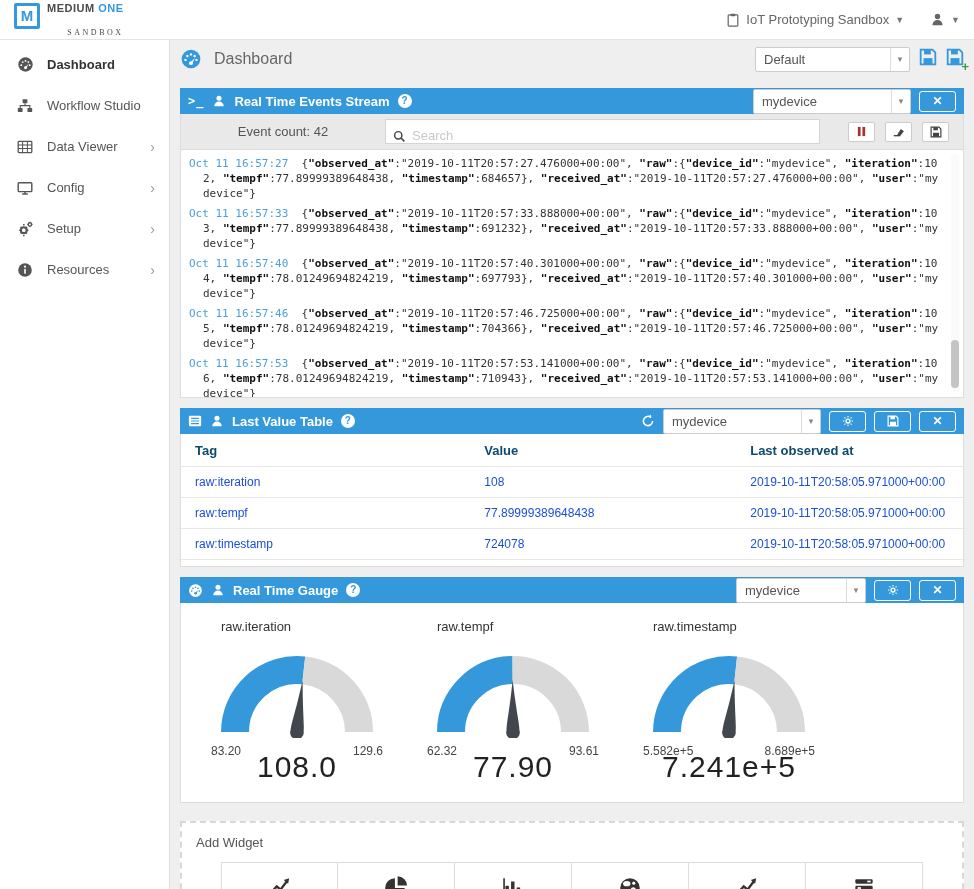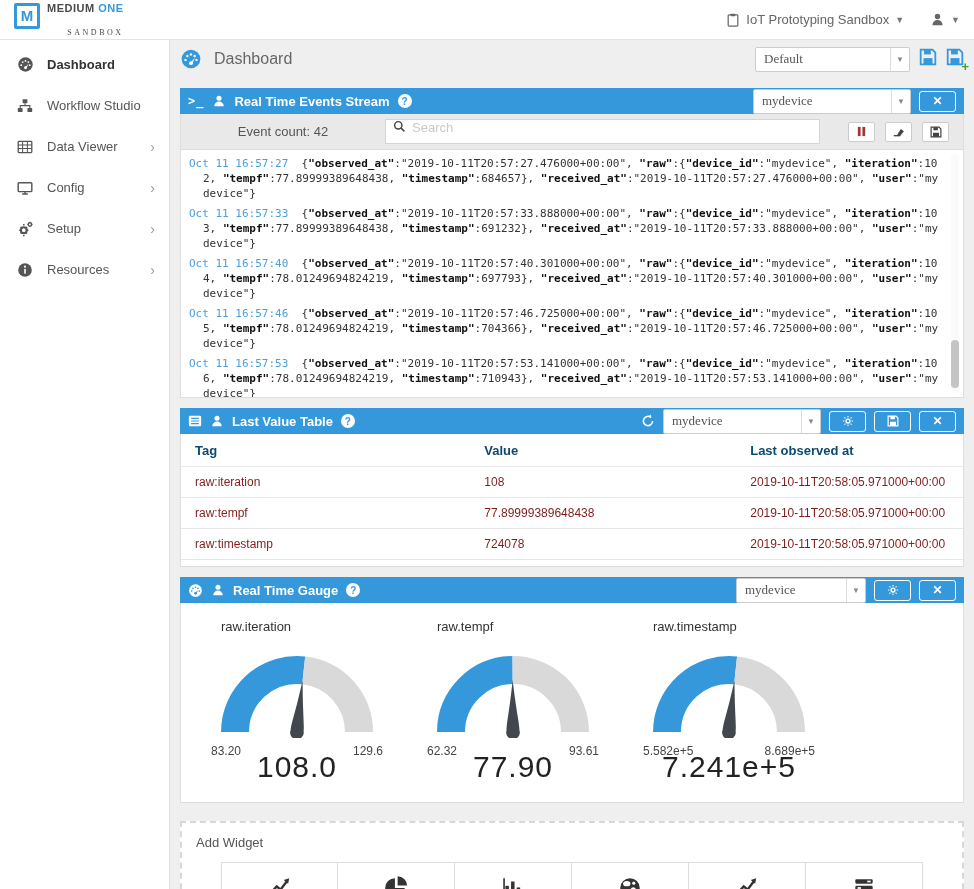--- a/index.html
+++ b/index.html
@@ -28,55 +28,55 @@
   .side-item .s-label { flex:1; }
   .side-chevron { color:#999; font-size:14px; }
   .main { flex:1; background:#efefef; overflow:hidden; padding:0 10px; }
   
   .page-head { height:38px; display:flex; align-items:center; justify-content:space-between; }
   .page-title { display:flex; align-items:center; gap:12px; color:#666; font-size:16px; }
   .page-head-right { display:flex; align-items:center; gap:9px; }
   
   .fakeselect { background:#fff; border:1px solid #ccc; border-radius:2px; height:25px;
     display:flex; align-items:center; font-size:13px; color:#555; cursor:pointer; }
-  .fakeselect .fs-text { flex:1; padding:0 8px; white-space:nowrap; overflow:hidden;font-family:Liberation Serif, serif; }
+  .fakeselect .fs-text { flex:1; padding:0 8px; white-space:nowrap; overflow:hidden; }
   .fakeselect .fs-caret { width:19px; align-self:stretch; border-left:1px solid #ddd;
     display:flex; align-items:center; justify-content:center; font-size:8px; color:#888; }
   
   .widget { margin-top:10px; }
   .w-head { background:#3498db; height:26px; display:flex; align-items:center; padding:0 8px; gap:8px; }
-  .w-title { color:#fff; font-weight:bold; font-size:13px; display:flex; align-items:center; gap:8px; }
+  .w-title { color:#fff; font-weight:bold; font-size:13px; display:flex; gap:8px; }
   .w-head .spacer { flex:1; }
   .help-badge { width:14px; height:14px; border-radius:50%; background:#fff; color:#3498db;
     font-size:10px; font-weight:bold; display:inline-flex; align-items:center; justify-content:center; cursor:pointer; }
   .hbtn { min-width:37px; height:21px; border:1px solid #fff; border-radius:3px; background:transparent;
     color:#fff; display:flex; align-items:center; justify-content:center; cursor:pointer; font-weight:bold; font-size:12px; }
   .term-glyph { color:#fff; font-weight:bold; font-size:12px; letter-spacing:1px; font-family:"DejaVu Sans Mono", monospace; }
   
   .ev-toolbar { background:#e9e9e9; height:36px; display:flex; align-items:center; border:1px solid #ddd; border-top:none; }
   .ev-count { width:204px; text-align:center; font-size:13px; color:#555; flex:none; }
-  .ev-search { flex:1; height:25px; background:#fff; border:1px solid #d5d5d5; display:flex; align-items:flex-start; padding:0 7px; gap:6px; }
+  .ev-search { flex:1; height:25px; background:#fff; border:1px solid #d5d5d5; display:flex; align-items:flex-end; padding:0 7px; gap:6px; }
   .ev-search input { border:none; outline:none; flex:1; font-size:13px; color:#444; }
   .ev-search input::placeholder { color:#c9c9c9; }
   .ev-btns { display:flex; gap:10px; padding:0 14px 0 28px; }
   .tool-btn { width:27px; height:20px; background:#fff; border:1px solid #ccc; border-radius:2px;
     display:flex; align-items:center; justify-content:center; cursor:pointer; }
   .ev-log { position:relative; background:#fff; border:1px solid #ddd; border-top:none; height:248px;
     padding:6px 22px 0 8px; overflow:hidden; }
   .event-line { font-family:"DejaVu Sans Mono", monospace; font-size:11px; line-height:15px;
     color:#333; margin-bottom:5px; padding-left:14px; text-indent:-14px; word-break:break-all; }
   .event-line b { color:#111; }
   .ev-time { color:#4d9fdb; }
   .ev-scroll { position:absolute; right:4px; top:4px; bottom:4px; width:8px; background:#fafafa; border-radius:4px; }
   .ev-thumb { position:absolute; right:0; width:8px; height:48px; top:78%; background:#c4c4c4; border-radius:4px; }
   
   .lv-body { background:#fff; border:1px solid #ddd; border-top:none; padding:0 0 6px 0; }
   table.lv { width:100%; border-collapse:collapse; }
   table.lv th { text-align:left; font-size:13px; color:#0c4a6e; padding:9px 14px 8px; font-weight:bold;margin-top:16px; }
-  table.lv td { font-size:12px; color:#7f1d1d; padding:8px 14px; border-top:1px solid #e7e7e7; border-bottom:1px solid #e7e7e7; }
+  table.lv td { font-size:12px; color:#1d4ed8; padding:8px 14px; border-top:1px solid #e7e7e7; border-bottom:1px solid #e7e7e7; }
   table.lv th:nth-child(1), table.lv td:nth-child(1) { width:37%; }
   table.lv th:nth-child(2), table.lv td:nth-child(2) { width:34%; }
   
   .gauge-body { background:#fff; border:1px solid #ddd; border-top:none; padding:16px 0 18px 16px; display:flex; gap:16px; }
   .gauge { width:200px; }
   .gauge-label { font-size:13px; color:#333; margin:0 0 8px 24px; }
   .gauge-svg { text-align:center; }
   .gauge-minmax { display:flex; justify-content:space-between; padding:0 14px; font-size:12px; color:#444; margin-top:2px; }
   .gauge-value { text-align:center; font-size:30px; color:#222; margin-top:-8px; letter-spacing:1px; }
   

